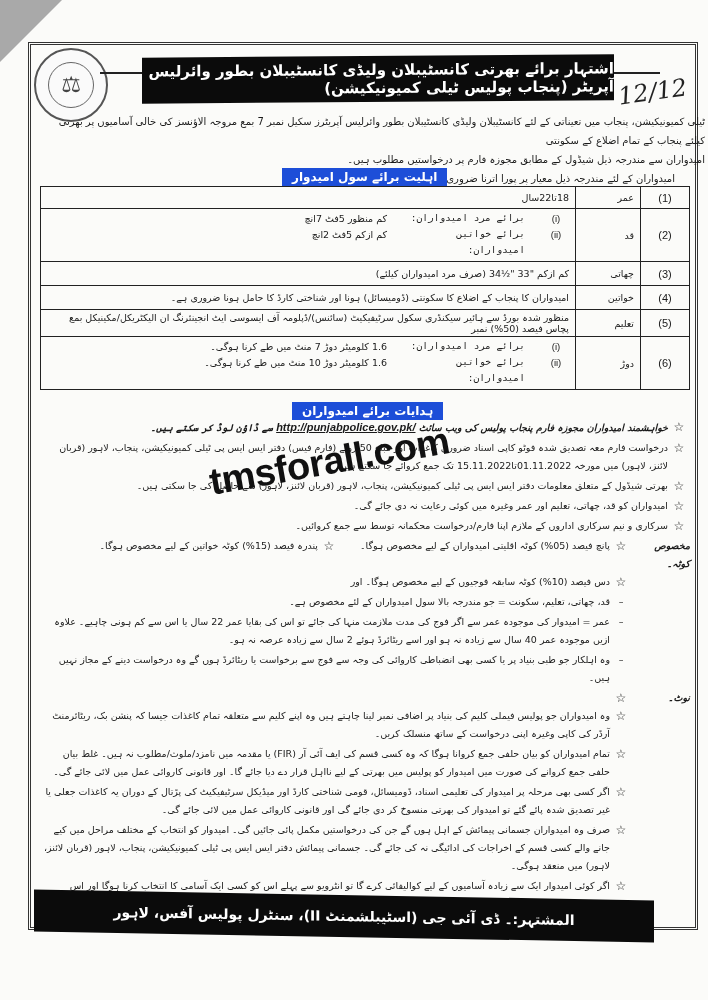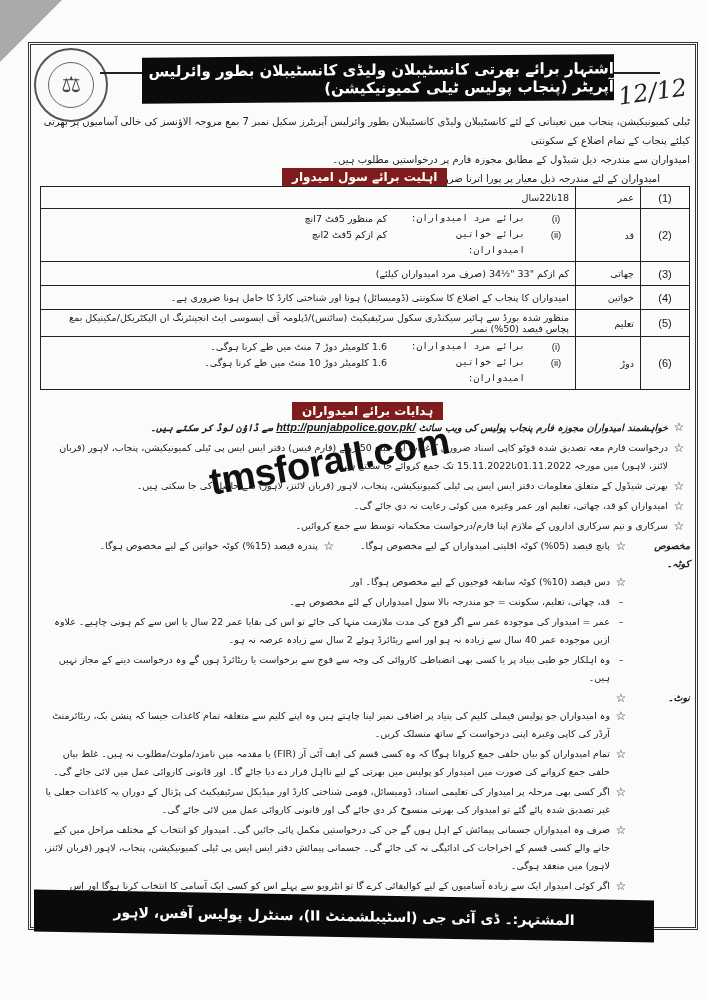--- a/index.html
+++ b/index.html
@@ -5,24 +5,24 @@
   html,body{margin:0;padding:0;}
   body{width:708px;height:1000px;background:#f4f4f2;font-family:"DejaVu Sans",sans-serif;color:#1a1a1a;position:relative;overflow:hidden;}
   .page{position:absolute;left:0;top:0;width:708px;height:1000px;background:#fbfbf9;}
   .corner-fold{position:absolute;left:0;top:0;width:0;height:0;border-top:62px solid #a9a9a9;border-right:62px solid transparent;}
   .frame{position:absolute;left:28px;top:42px;width:670px;height:888px;border:3px double #333;box-sizing:border-box;}
   .emblem{position:absolute;left:34px;top:48px;width:70px;height:70px;border:2px solid #555;border-radius:50%;display:flex;align-items:center;justify-content:center;background:#fafafa;}
   .emblem .inner{width:44px;height:44px;border:1.5px solid #666;border-radius:50%;font-size:22px;line-height:44px;text-align:center;color:#444;}
   .title-bar{position:absolute;left:142px;top:56px;width:472px;height:46px;background:#0b0b0b;color:#fff;direction:rtl;font-size:15px;font-weight:bold;display:flex;align-items:center;justify-content:center;transform:skewY(-0.4deg);}
   .title-rule{position:absolute;left:100px;top:72px;width:560px;height:2px;background:#222;}
   .handnote{position:absolute;left:618px;top:78px;font-family:"DejaVu Serif",serif;font-size:24px;color:#222;font-style:italic;transform:rotate(-8deg);}
-  .rtl{direction:rtl;text-align:right;}
+  .rtl{direction:rtl;text-align:right;margin-left:15px;}
   .intro{position:absolute;left:40px;top:112px;width:650px;font-size:10px;line-height:19px;}
   .intro p{margin:0;}
-  .section-head{position:absolute;background:#7f1d1d;color:#fff;font-size:12px;font-weight:bold;padding:2px 10px;direction:rtl;}
+  .section-head{position:absolute;background:#1d4ed8;color:#fff;font-size:12px;font-weight:bold;padding:2px 10px;direction:rtl;}
   table.elig{position:absolute;left:40px;top:186px;width:650px;border-collapse:collapse;font-size:9.5px;direction:rtl;}
   table.elig td{border:1px solid #222;padding:2px 6px;vertical-align:middle;}
   td.num{width:36px;text-align:center;font-family:"Liberation Sans",sans-serif;font-size:11px;}
   td.lbl{width:52px;text-align:right;}
   .sub{display:flex;justify-content:flex-start;gap:18px;line-height:16px;}
   .sub .k{width:26px;text-align:center;font-family:"Liberation Sans",sans-serif;}
   .sub .t{width:120px;font-family:Liberation Mono, monospace;}
   .instr{position:absolute;left:40px;top:418px;width:650px;font-size:9.5px;direction:rtl;}
   .item{display:flex;direction:rtl;align-items:flex-start;line-height:18px;margin-bottom:2px;}
   .star{width:22px;flex:none;text-align:center;font-size:12px;color:#222;}

